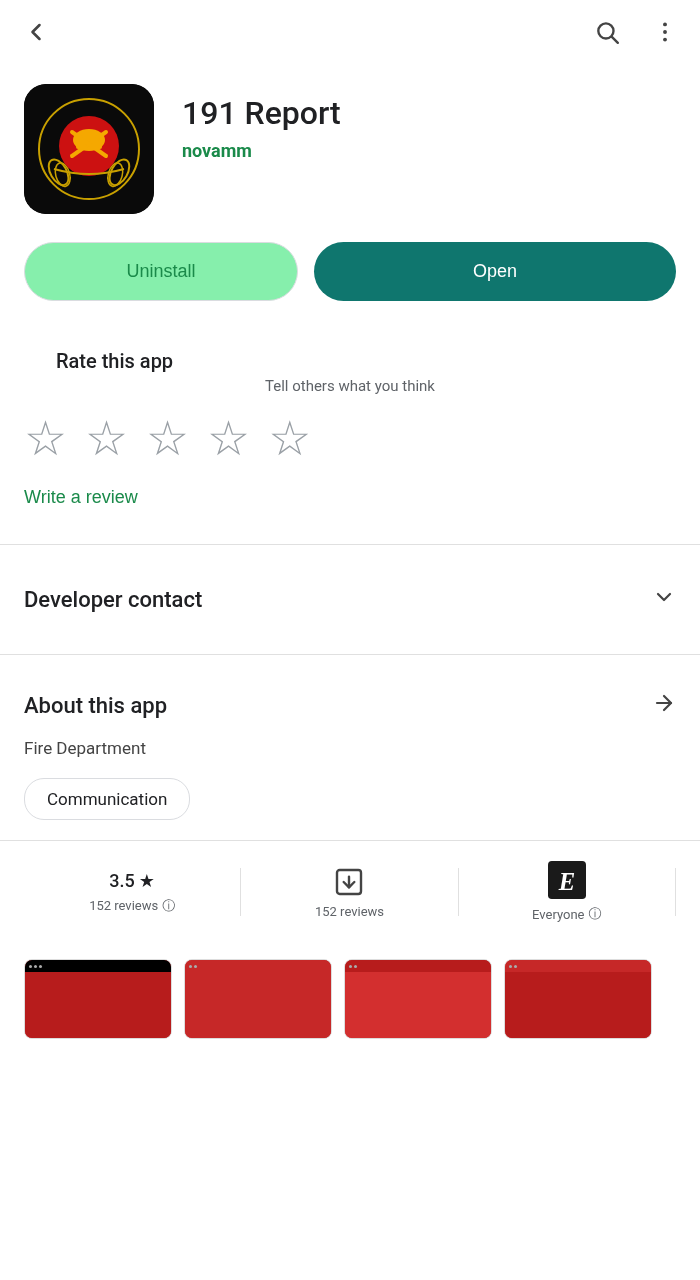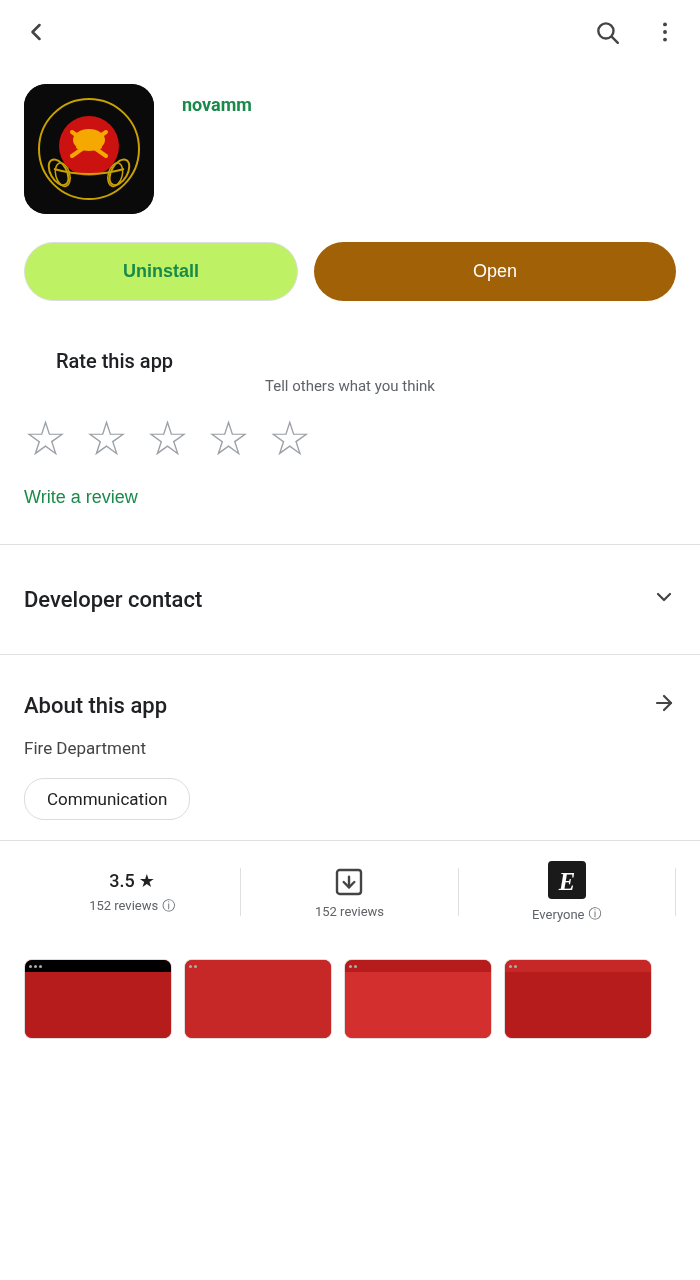--- a/index.html
+++ b/index.html
@@ -94,33 +94,33 @@
       display: flex;
       gap: 16px;
       padding: 0 24px 32px 24px;
     }
 
     .btn-uninstall {
       flex: 1;
       padding: 18px 24px;
       border: 1.5px solid #dadce0;
       border-radius: 50px;
-      background: #bef264;
+      background: #86efac;
       color: #1a8a4a;
       font-size: 18px;
-      font-weight: 700;
+      font-weight: 400;
       cursor: pointer;
     }
 
     .btn-open {
       flex: 1.4;
       padding: 18px 24px;
       border: none;
       border-radius: 50px;
-      background: #a16207;
+      background: #0f766e;
       color: #ffffff;
       font-size: 18px;
       font-weight: 500;
       cursor: pointer;
     }
 
     
     .rate-section {
       padding: 16px 24px 24px 24px;
     }
@@ -377,20 +377,21 @@
       <ellipse cx="65" cy="56" rx="16" ry="11" fill="#f5a800"></ellipse>
       <rect x="52" y="60" width="26" height="5" rx="2" fill="#f5a800"></rect>
 
       <line x1="48" y1="72" x2="82" y2="48" stroke="#f5a800" stroke-width="4" stroke-linecap="round"></line>
       <line x1="82" y1="72" x2="48" y2="48" stroke="#f5a800" stroke-width="4" stroke-linecap="round"></line>
 
       <path d="M 30 85 Q 65 95 100 85" stroke="#c8a000" stroke-width="2" fill="none"></path>
     </svg>
   </div>
   <div class="app-title-section">
+    <span class="app-name">191 Report</span>
     <span class="app-developer">novamm</span>
   </div>
 </div>
 
 <div class="action-buttons">
   <button class="btn-uninstall">Uninstall</button>
   <button class="btn-open">Open</button>
 </div>
 
 <div class="rate-section">

